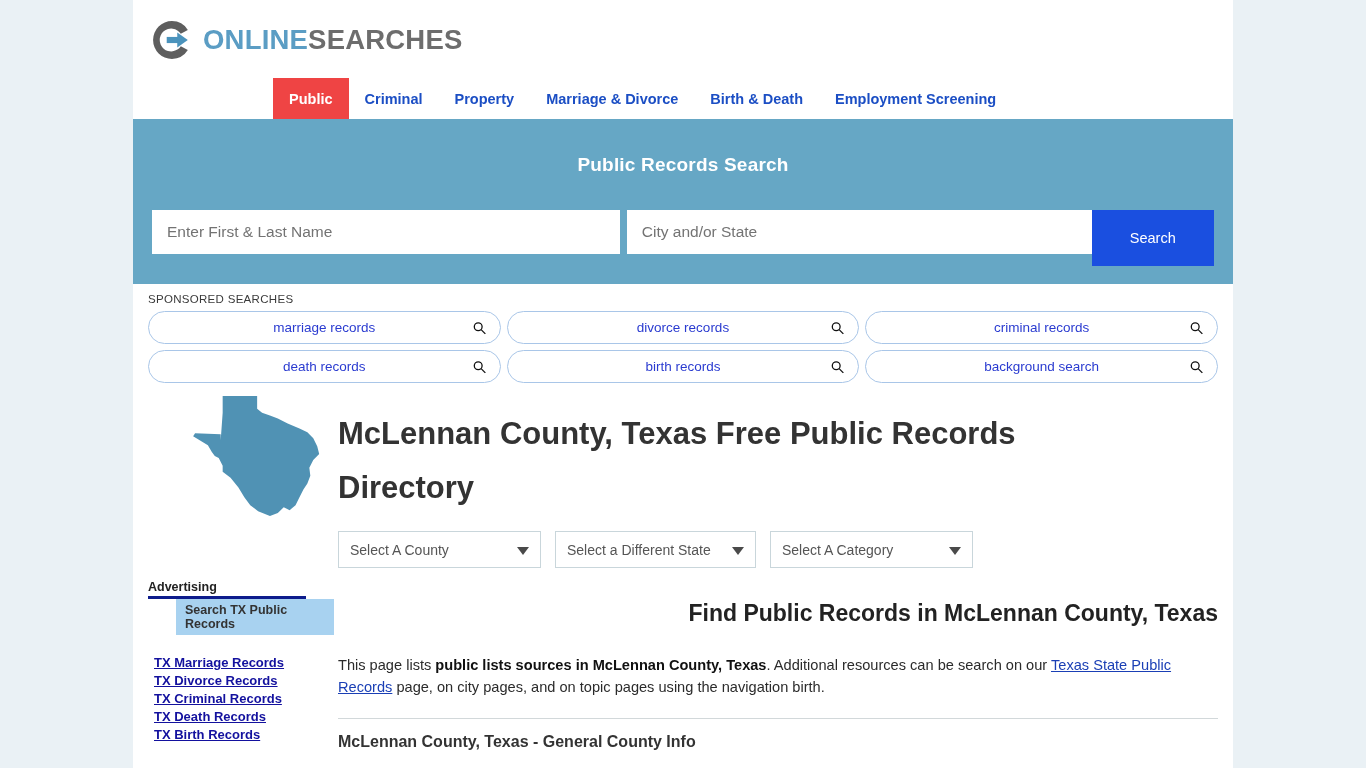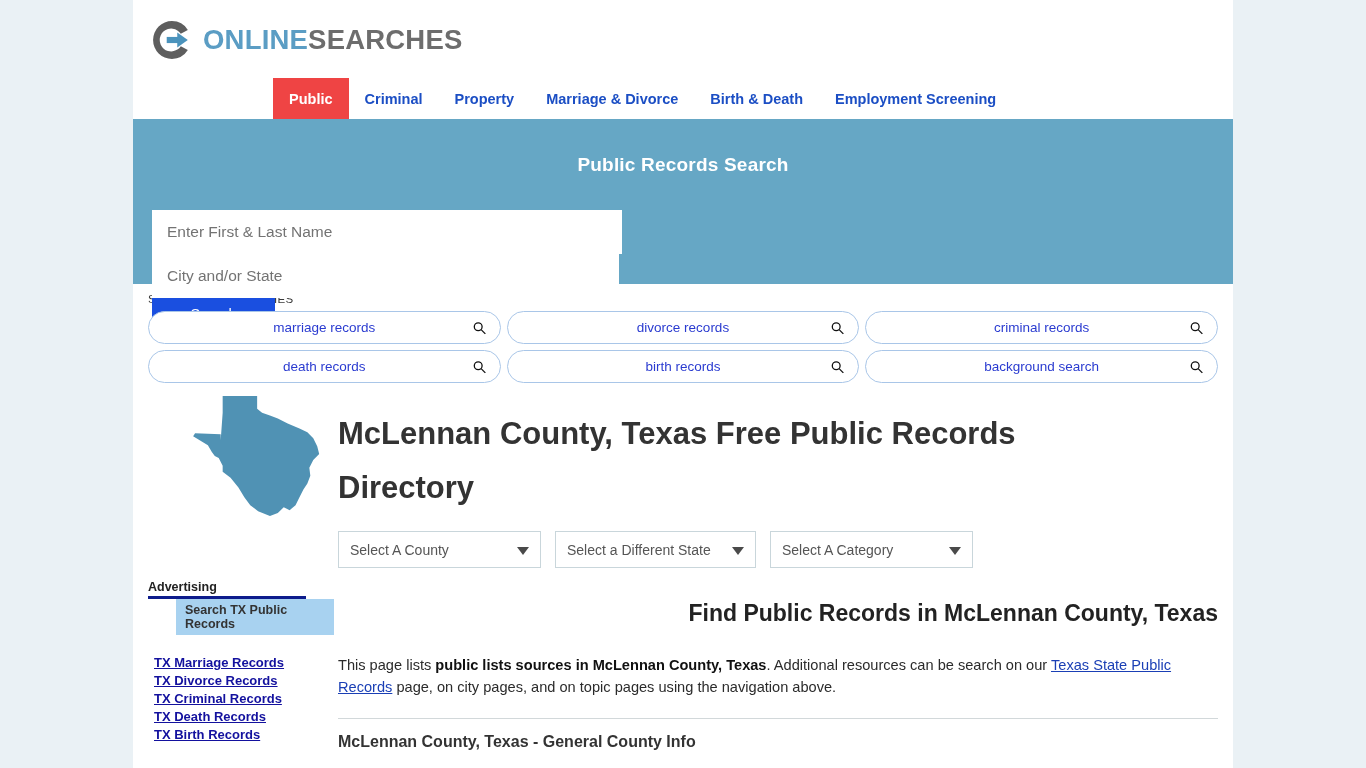--- a/index.html
+++ b/index.html
@@ -81,37 +81,36 @@
     font-size: 19px;
     font-weight: bold;
     padding-top: 33px;
     letter-spacing: .2px;
   }
   .search-row {
     position: absolute;
     left: 19px; right: 19px;
     top: 89px;
     display: flex;
-    flex-direction: column;
   }
   .search-field {
     height: 44px;
     border: 1px solid #ffffff;
     background: #ffffff;
     font-size: 15.5px;
     color: #333;
     padding: 0 14px;
     outline: none;
     font-family: "Liberation Sans", sans-serif;
   }
   .search-field::placeholder { color: #737373; }
   #name-field { width: 470px; margin-right: 7px; }
   #city-field { width: 467px; }
   .search-button {
-    width: 123px; height: 32px;
+    width: 123px; height: 56px;
     background: #1a4fe0;
     color: #ffffff;
     border: none;
     font-size: 14.5px;
     font-family: "Liberation Sans", sans-serif;
     cursor: pointer;
   }
 
   
   .sponsored {
@@ -384,20 +383,20 @@
           <a class="ad-link">TX Marriage Records</a>
           <a class="ad-link">TX Divorce Records</a>
           <a class="ad-link">TX Criminal Records</a>
           <a class="ad-link">TX Death Records</a>
           <a class="ad-link">TX Birth Records</a>
         </div>
       </div>
 
       <div class="find-section">
         <h2 class="find-heading">Find Public Records in McLennan County, Texas</h2>
-        <p class="find-para"><span>This page lists </span><b>public lists sources in McLennan County, Texas</b><span>. Additional resources can be search on our </span><a>Texas State Public Records</a><span> page, on city pages, and on topic pages using the navigation above.</span></p>
+        <p class="find-para"><span>This page lists </span><b>public lists sources in McLennan County, Texas</b><span>. Additional resources can be search on our </span><a>Texas State Public Records</a><span> page, on city pages, and on topic pages using the navigation birth.</span></p>
         <div class="hr-line"></div>
         <div class="general-info">McLennan County, Texas - General County Info</div>
       </div>
 
     </div>
   </div>
 </div>
 
 </body></html>

